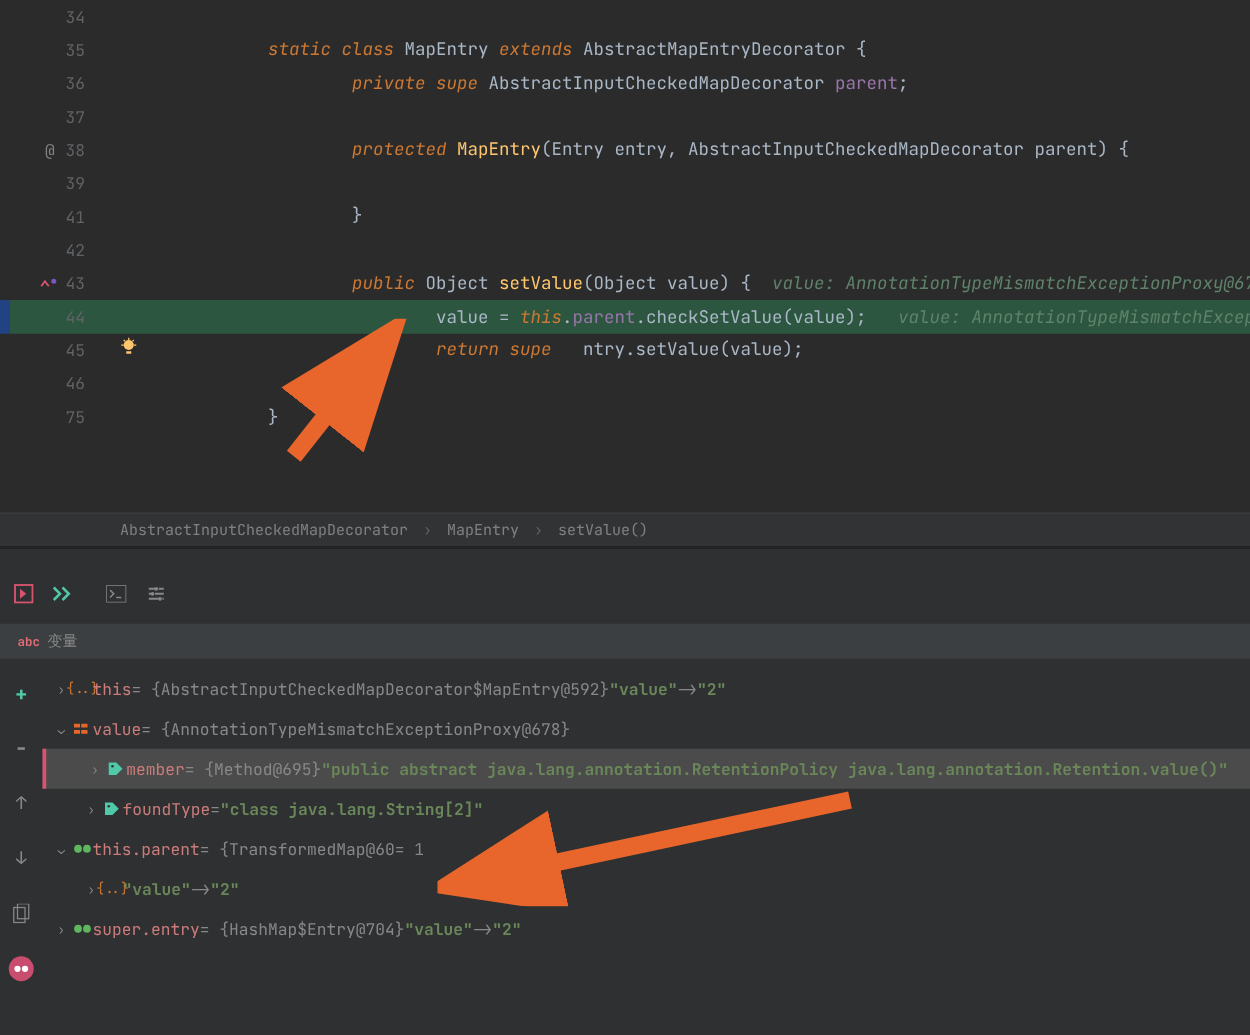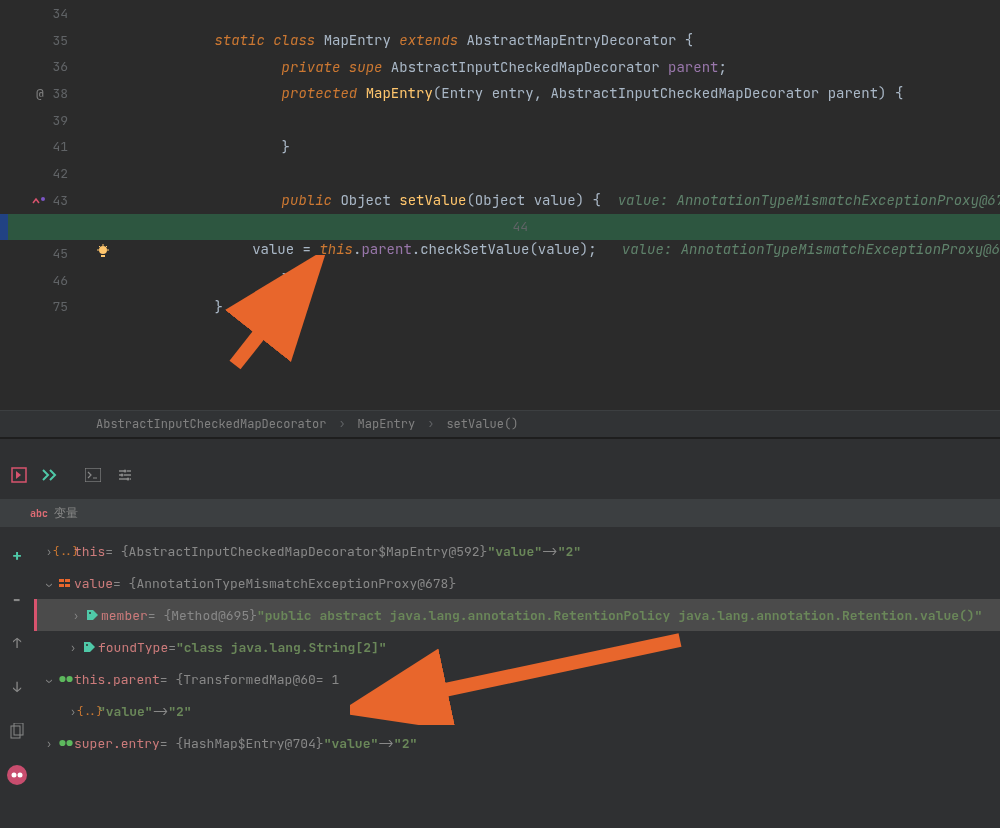--- a/index.html
+++ b/index.html
@@ -41,21 +41,20 @@
   position: absolute;
   left: 36px;
 }
 .code-content {
   flex: 1;
   font-size: 14px;
   position: relative;
 }
 .highlight-line {
   background: linear-gradient(to right, #214283 0, #214283 8px, #2d5640 8px);
-  flex-direction: column;
 }
 .kw { color: #cc7832; font-style: italic; }
 .type { color: #a9b7c6; }
 .method { color: #ffc66d; }
 .hint { color: #5f826b; font-style: italic; }
 .paren { color: #a9b7c6; }
 .this { color: #cc7832; font-style: italic; }
 .field { color: #9876aa; }
 .brace { color: #a9b7c6; }
 
@@ -91,21 +90,21 @@
   height: 18px;
   display: flex;
   align-items: center;
   justify-content: center;
 }
 .variables-header {
   background: #3c3f41;
   height: 28px;
   display: flex;
   align-items: center;
-  padding-left: 30px;
+  padding-left: 14px;
   font-size: 12px;
   color: #888;
   margin-top: 6px;
 }
 .variables-header .icon-abc { color: #e06c75; font-size: 10px; margin-right: 6px; font-weight: bold; }
 
 .var-tree {
   padding-top: 8px;
 }
 .var-row {
@@ -166,34 +165,35 @@
 }
 </style>
 </head>
 <body>
 
 <div class="editor-pane">
   <div id="code-lines">
       <div class="code-line"><div class="gutter">34</div><div class="code-content">                </div></div>
       <div class="code-line"><div class="gutter">35</div><div class="code-content">                <span class="kw">static</span><span> </span><span class="kw">class</span><span> </span><span class="type">MapEntry</span><span> </span><span class="kw">extends</span><span> </span><span class="type">AbstractMapEntryDecorator</span><span> </span><span class="brace">{</span></div></div>
       <div class="code-line"><div class="gutter">36</div><div class="code-content">                        <span class="kw">private</span><span> </span><span class="kw">supe</span><span> </span><span class="type">AbstractInputCheckedMapDecorator</span><span> </span><span class="field">parent</span><span>;</span></div></div>
+      <div class="code-line"><div class="gutter">37</div><div class="code-content">                </div></div>
       <div class="code-line"><div class="gutter">38<span class="gutter-icon" style="color: rgb(128, 128, 128);">@</span></div><div class="code-content">                        <span class="kw">protected</span><span> </span><span class="method">MapEntry</span><span class="paren">(</span><span class="type">Entry</span><span> entry, </span><span class="type">AbstractInputCheckedMapDecorator</span><span> parent</span><span class="paren">)</span><span> </span><span class="brace">{</span></div></div>
       <div class="code-line"><div class="gutter">39</div></div>
       <div class="code-line"><div class="gutter">41</div><div class="code-content">                        <span class="brace">}</span></div></div>
       <div class="code-line"><div class="gutter">42</div><div class="code-content">                </div></div>
       <div class="code-line"><div class="gutter">43<span class="gutter-icon" style="left: 32px;"><svg width="14" height="10" viewBox="0 0 14 10">
               <path d="M1 8l3-4 3 4" stroke="#d8536e" fill="none" stroke-width="1.5"></path>
               <circle cx="11" cy="4" r="2" fill="#7b55c4"></circle>
             </svg></span></div><div class="code-content">                        <span class="kw">public</span><span> </span><span class="type">Object</span><span> </span><span class="method">setValue</span><span class="paren">(</span><span class="type">Object</span><span> value</span><span class="paren">)</span><span> </span><span class="brace">{</span><span>  </span><span class="hint">value: AnnotationTypeMismatchExceptionProxy@678</span></div></div>
       <div class="code-line highlight-line"><div class="gutter">44</div><div class="code-content">                                <span>value = </span><span class="this">this</span><span>.</span><span class="field">parent</span><span>.checkSetValue</span><span class="paren">(</span><span>value</span><span class="paren">)</span><span>;   </span><span class="hint">value: AnnotationTypeMismatchExceptionProxy@678</span></div></div>
       <div class="code-line"><div class="gutter">45<span style="position: absolute; right: -30px;"><svg width="14" height="16" viewBox="0 0 14 16">
               <circle cx="7" cy="6" r="4" fill="#ffc66d"></circle>
               <path d="M5 11h4v2H5z" fill="#ffc66d"></path>
               <path d="M7 0v2M1 6h2M11 6h2M3 2l1 1M11 2l-1 1" stroke="#ffc66d" stroke-width="1"></path>
-            </svg></span></div></div>
+            </svg></span></div><div class="code-content">                                <span class="kw">return</span><span> </span><span class="kw">supe</span><span>   </span><span>ntry.setValue</span><span class="paren">(</span><span>value</span><span class="paren">)</span><span>;</span></div></div>
       <div class="code-line"><div class="gutter">46</div><div class="code-content">                        <span class="brace">}</span></div></div>
       <div class="code-line"><div class="gutter">75</div><div class="code-content">                <span class="brace">}</span></div></div>
     </div>
 </div>
 
 <div class="breadcrumb">
   <span>AbstractInputCheckedMapDecorator</span>
   <span class="sep">›</span>
   <span>MapEntry</span>
   <span class="sep">›</span>

